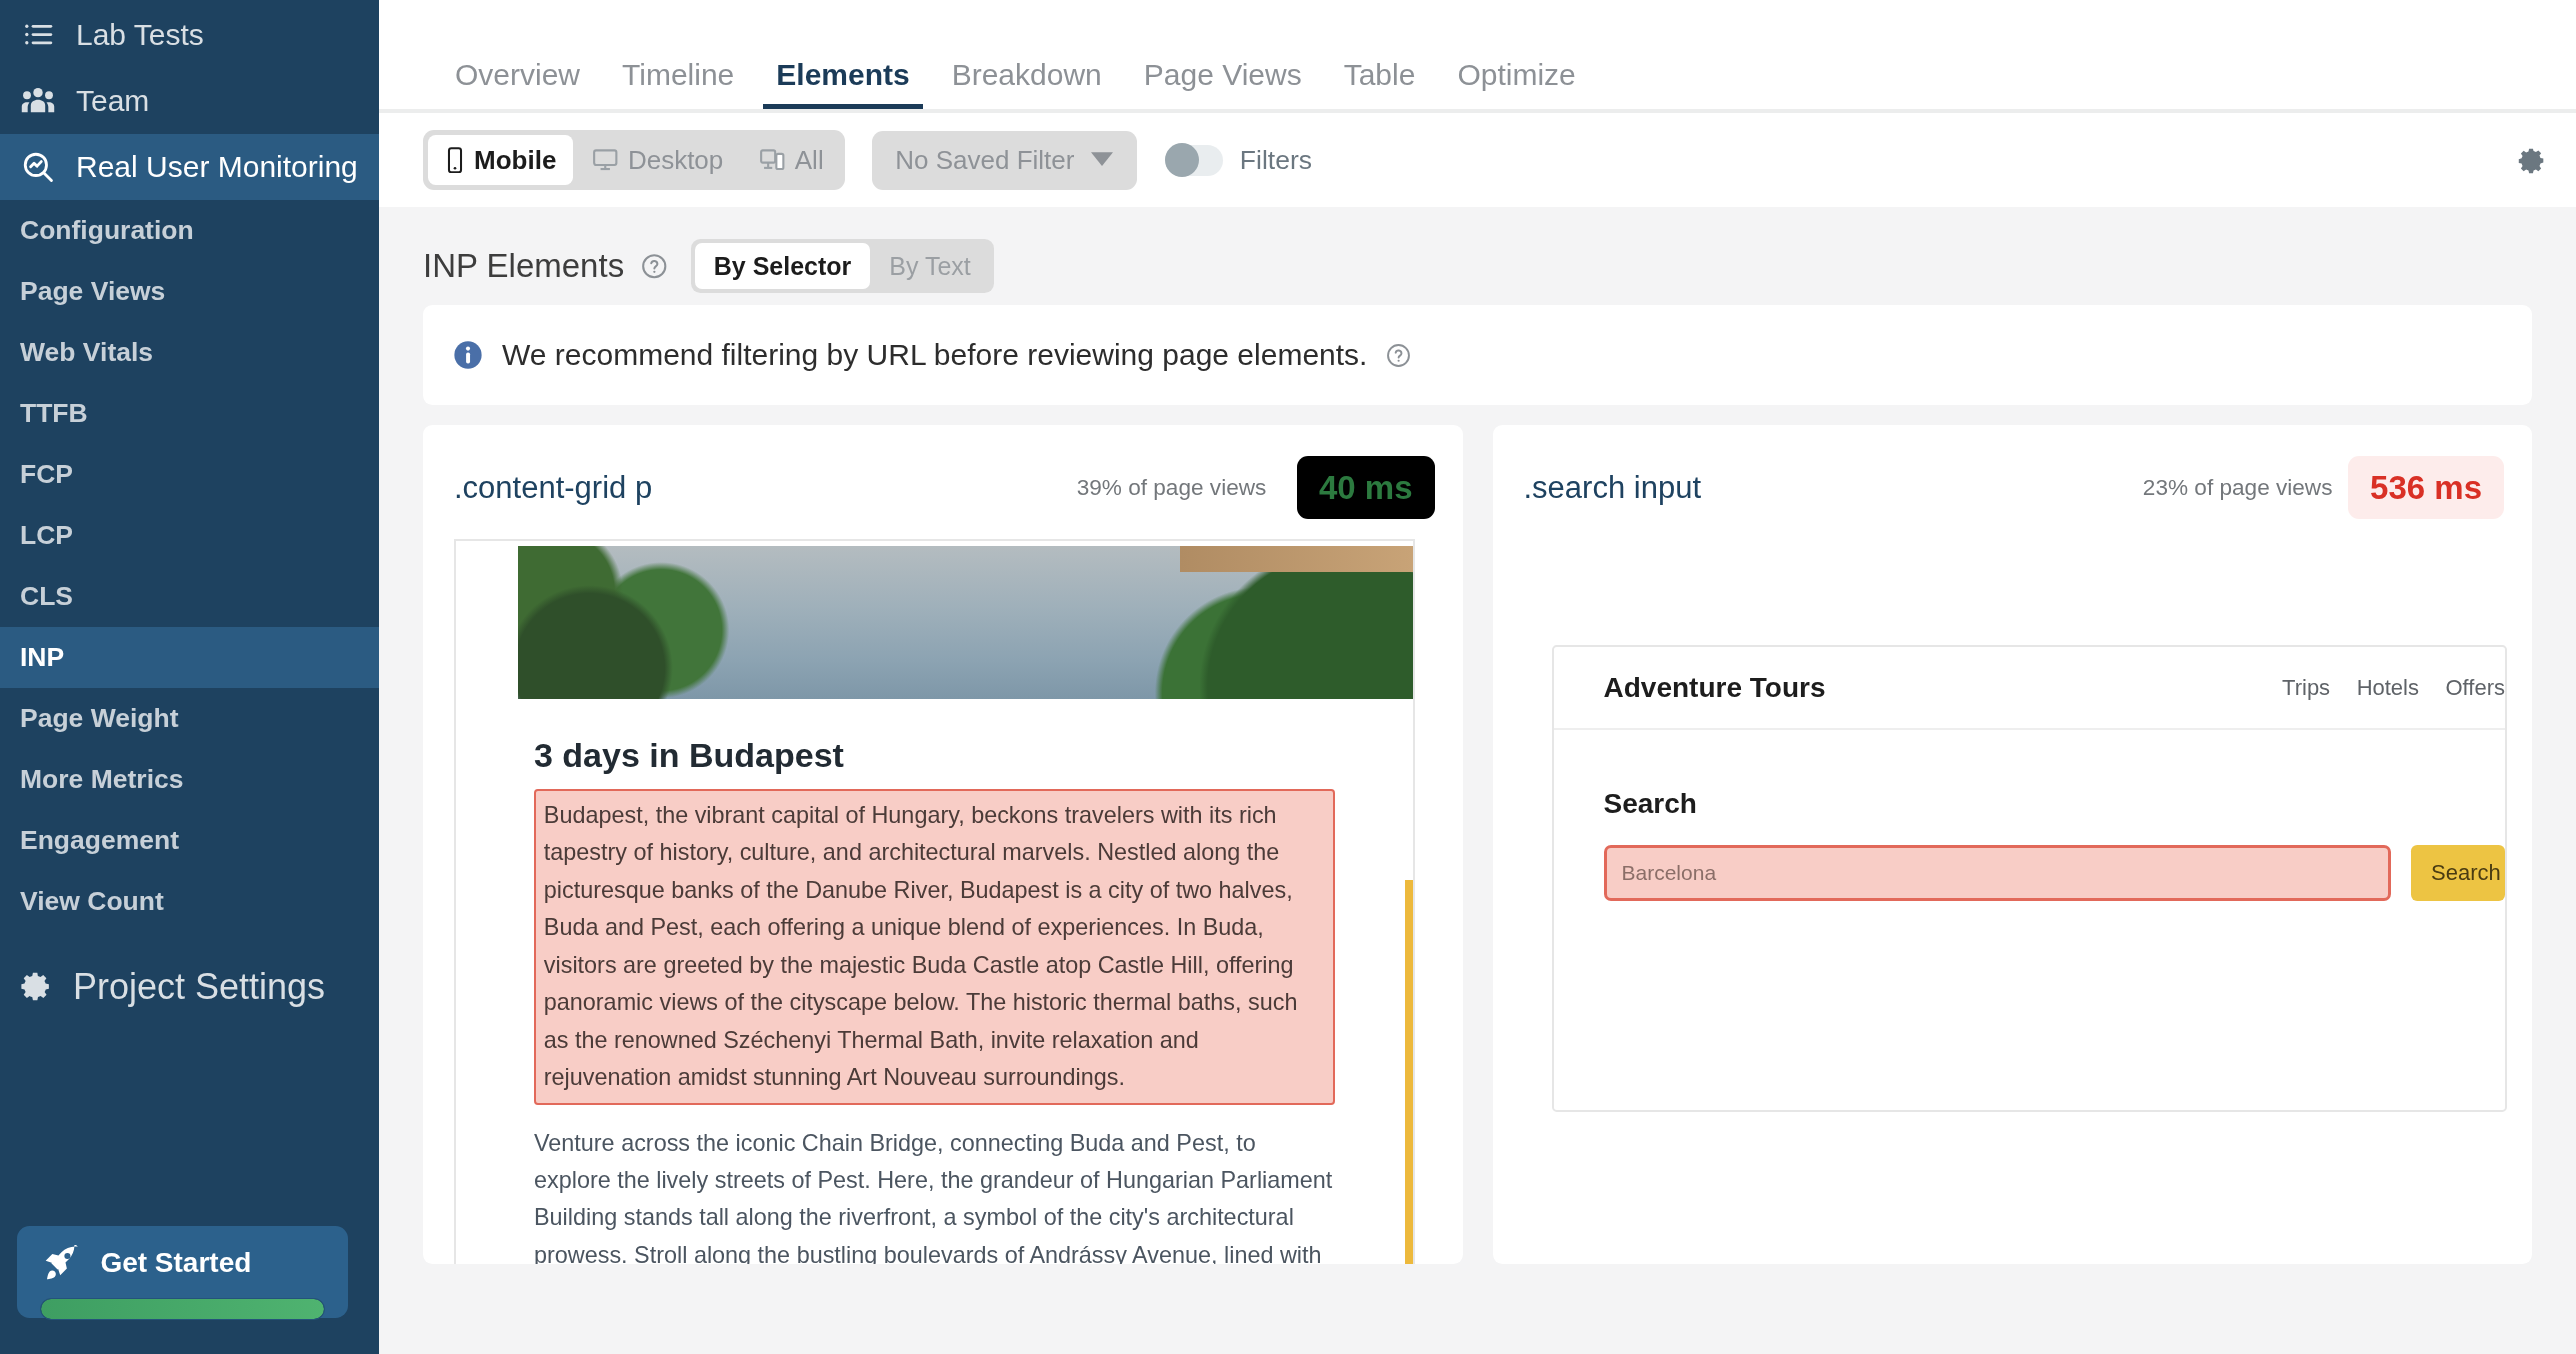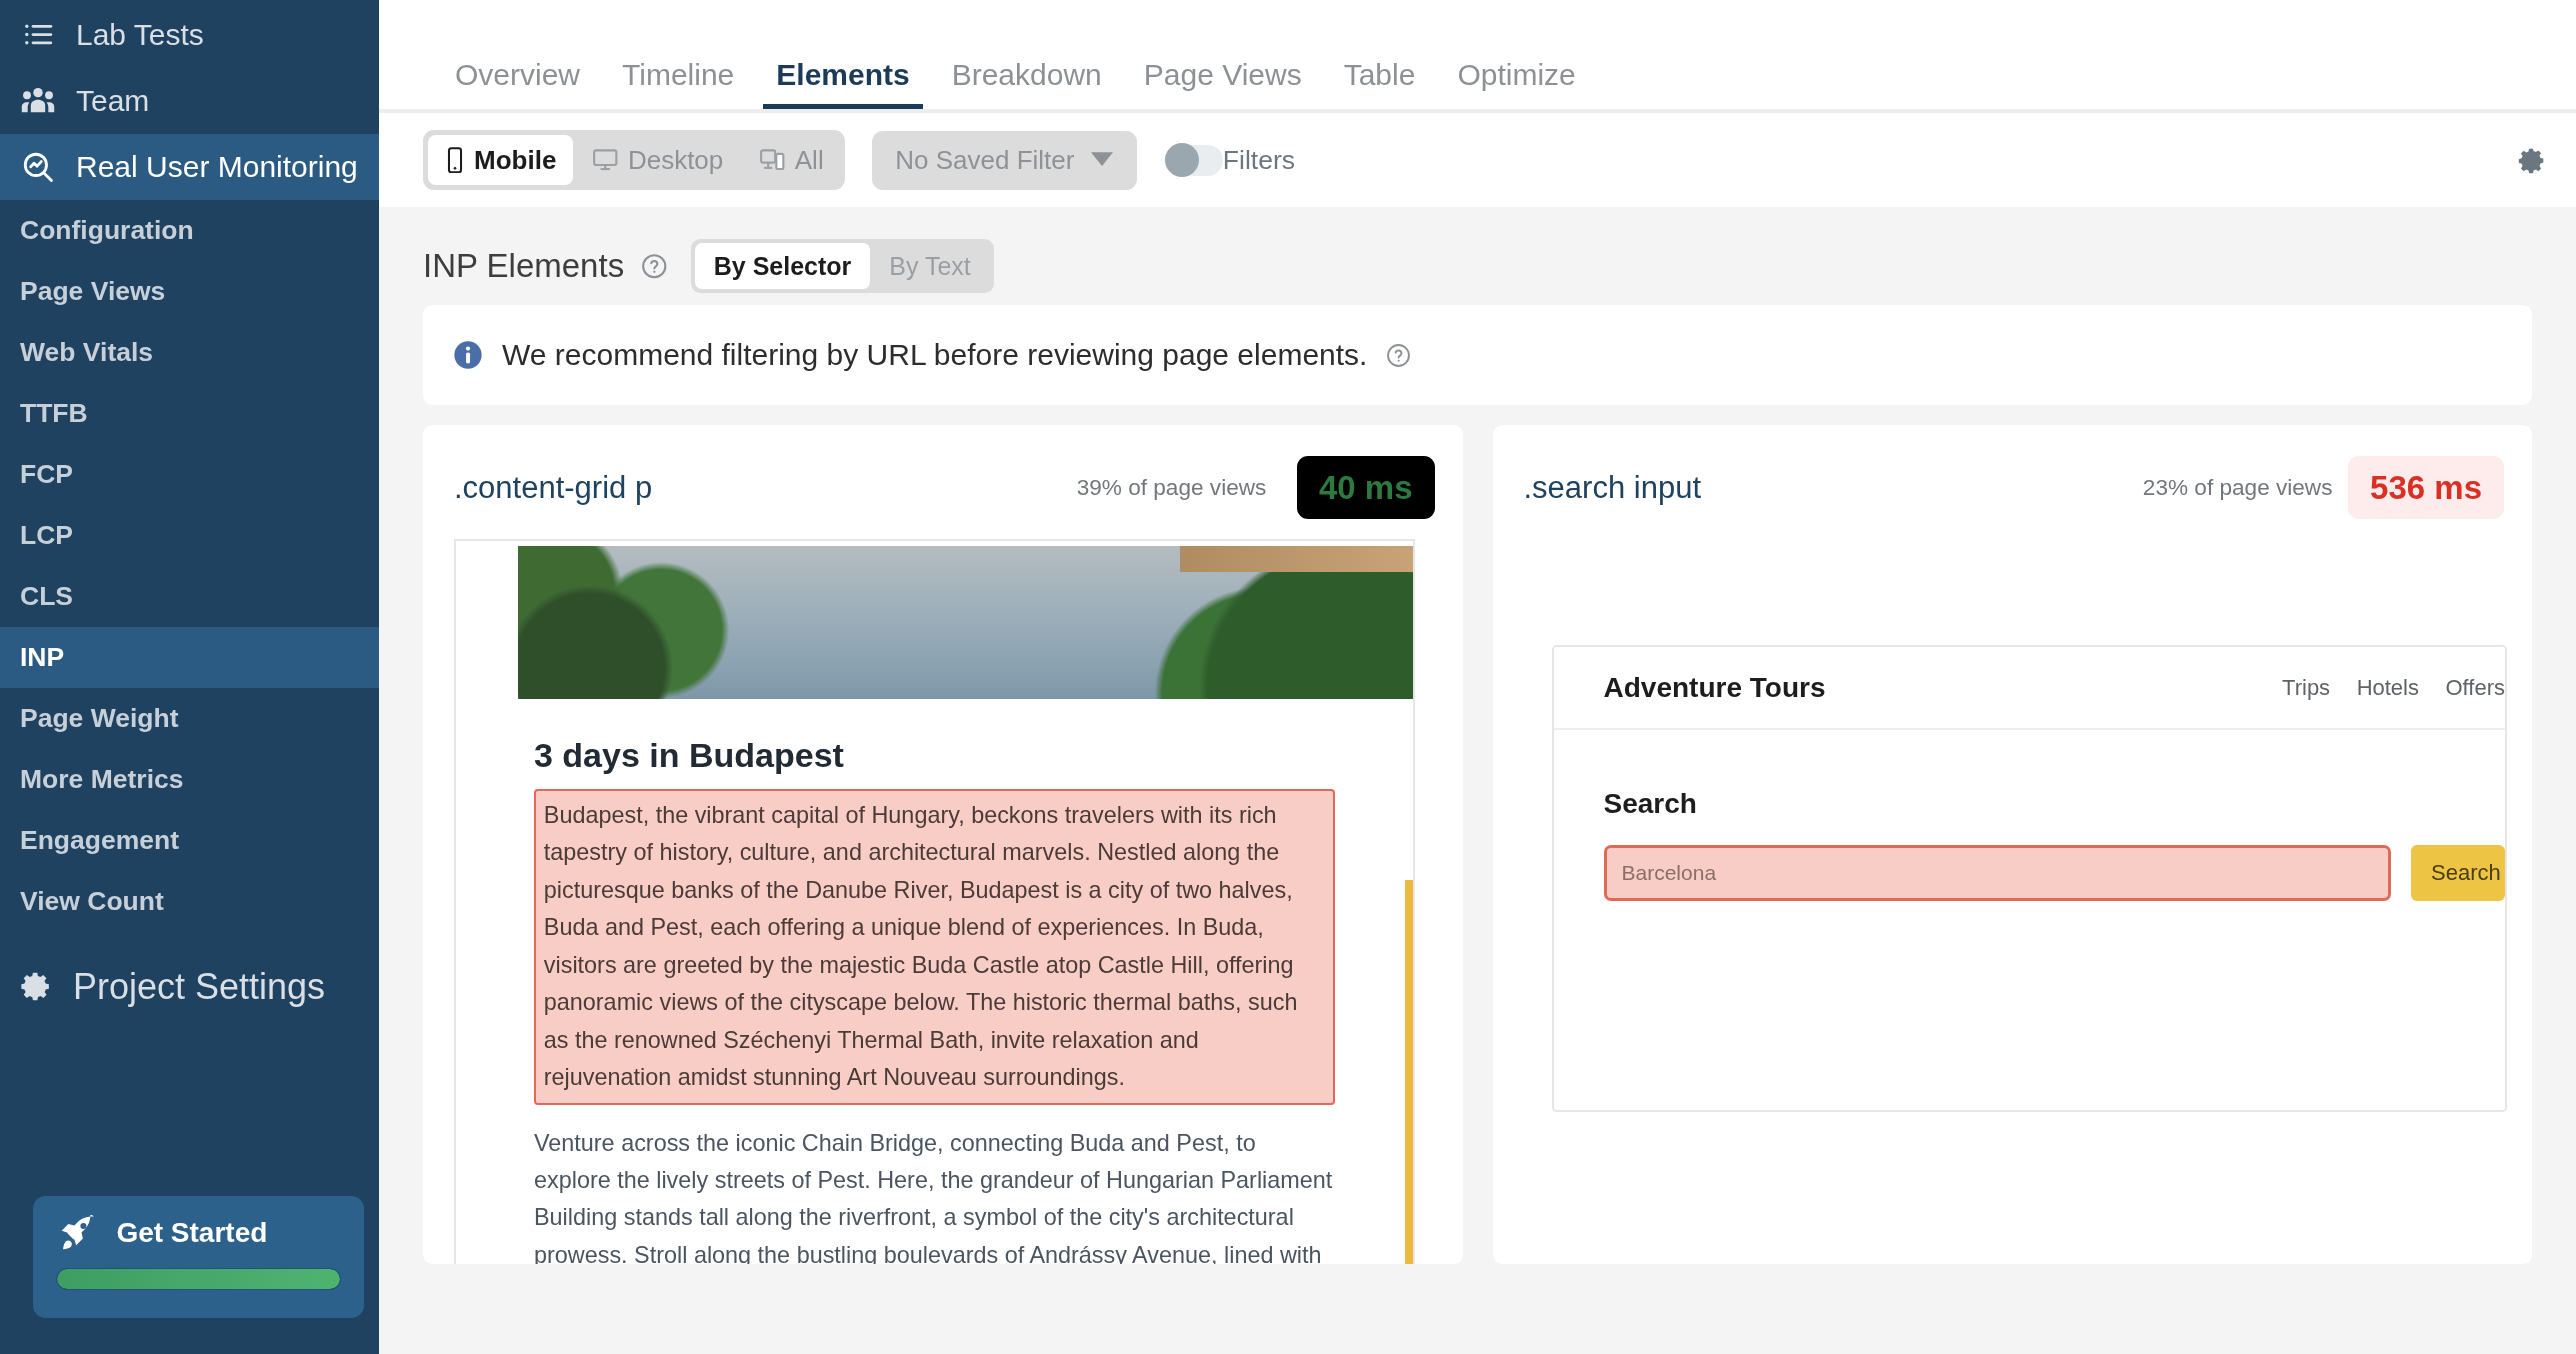--- a/index.html
+++ b/index.html
@@ -34,22 +34,22 @@
   }
   .nav-sub.active { background:#2b5b82; color:#ffffff; }
 
   .settings-row {
     display:flex; align-items:center; gap: 20px;
     height: 70px; padding-left: 20px; margin-top: 20px;
     color:#d9dfe4; font-size: 36px;
   }
 
   .get-started {
-    position:absolute; left: 33px; bottom: 36px;
-    width: 331px; height: 122px;
+    position:absolute; left: 17px; bottom: 36px;
+    width: 331px; height: 92px;
     background:#2c618c; border-radius: 12.5px;
     padding: 19px 23.4px 0 23.4px;
   }
   .gs-row { display:flex; align-items:center; gap: 19px; }
   .gs-label { color:#ffffff; font-size: 28px; font-weight: bold; }
   .gs-bar {
     margin-top: 17px; height: 22px; width: 100%;
     background: #1d4668; border-radius: 11px; overflow:hidden;
     border: 1.6px solid #24537a;
   }
@@ -89,21 +89,21 @@
     display:flex; align-items:center; gap: 9.4px;
     padding: 9.4px 17px; border-radius: 7.8px;
     font-size: 26px; color:#8e9297; white-space:nowrap;
   }
   .seg-btn.active { background:#ffffff; color:#1c1c1c; font-weight:bold; }
   .saved-filter {
     margin-left: 26.5px; background:#dcdcdc; border-radius: 11px;
     padding: 14px 23.4px; font-size: 26px; color:#8e9297;
     display:flex; align-items:center; gap: 17px; white-space:nowrap;
   }
-  .toggle-wrap { margin-left: 28px; display:flex; align-items:center; }
+  .toggle-wrap { margin-left: 28px; display:flex; align-items:center; gap: 17px; }
   .toggle {
     width: 58px; height: 31px; background:#e9edef; border-radius: 15.6px;
     position:relative;
   }
   .toggle .knob {
     position:absolute; left: 0; top: -1.6px;
     width: 34px; height: 34px; border-radius: 50%; background:#9aa7ae;
   }
   .toggle-label { font-size: 26.5px; color:#6b7780; }
   .gear-btn { margin-left:auto; }

